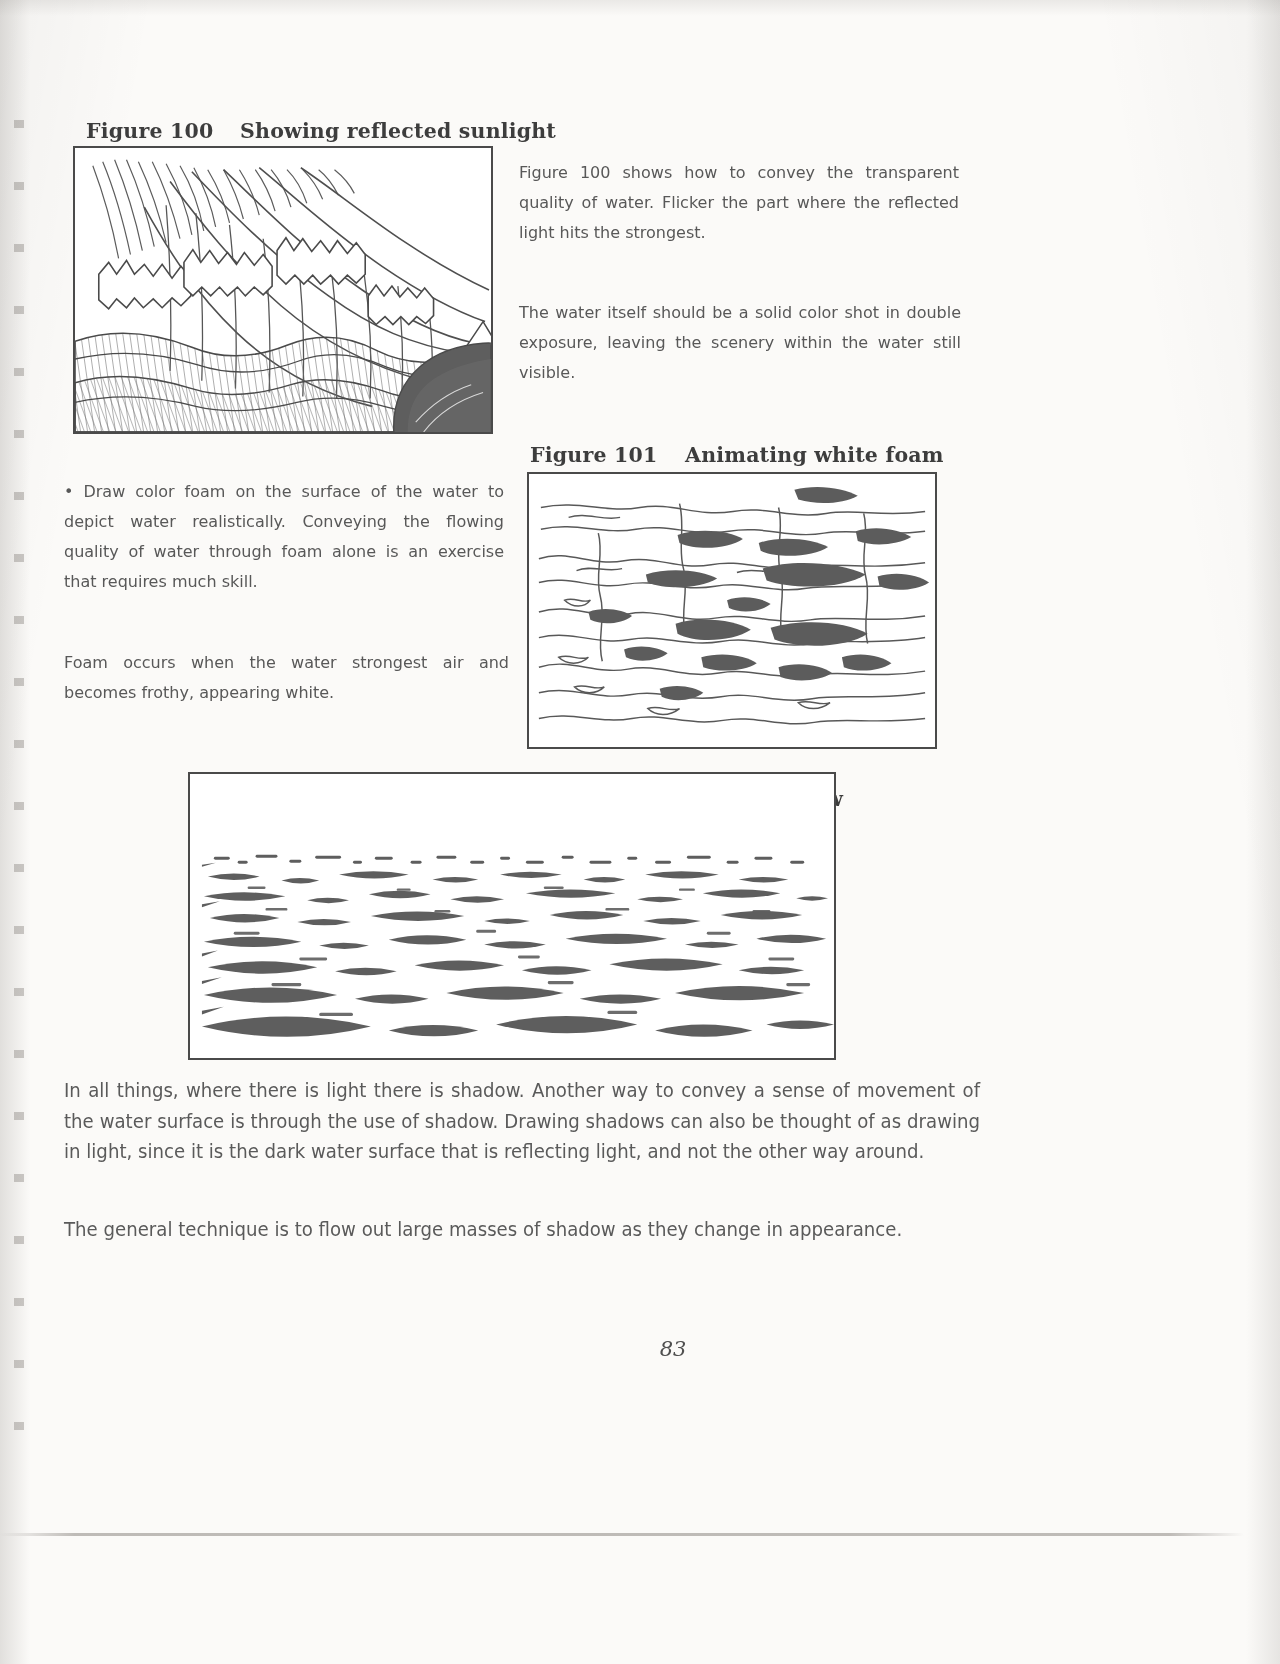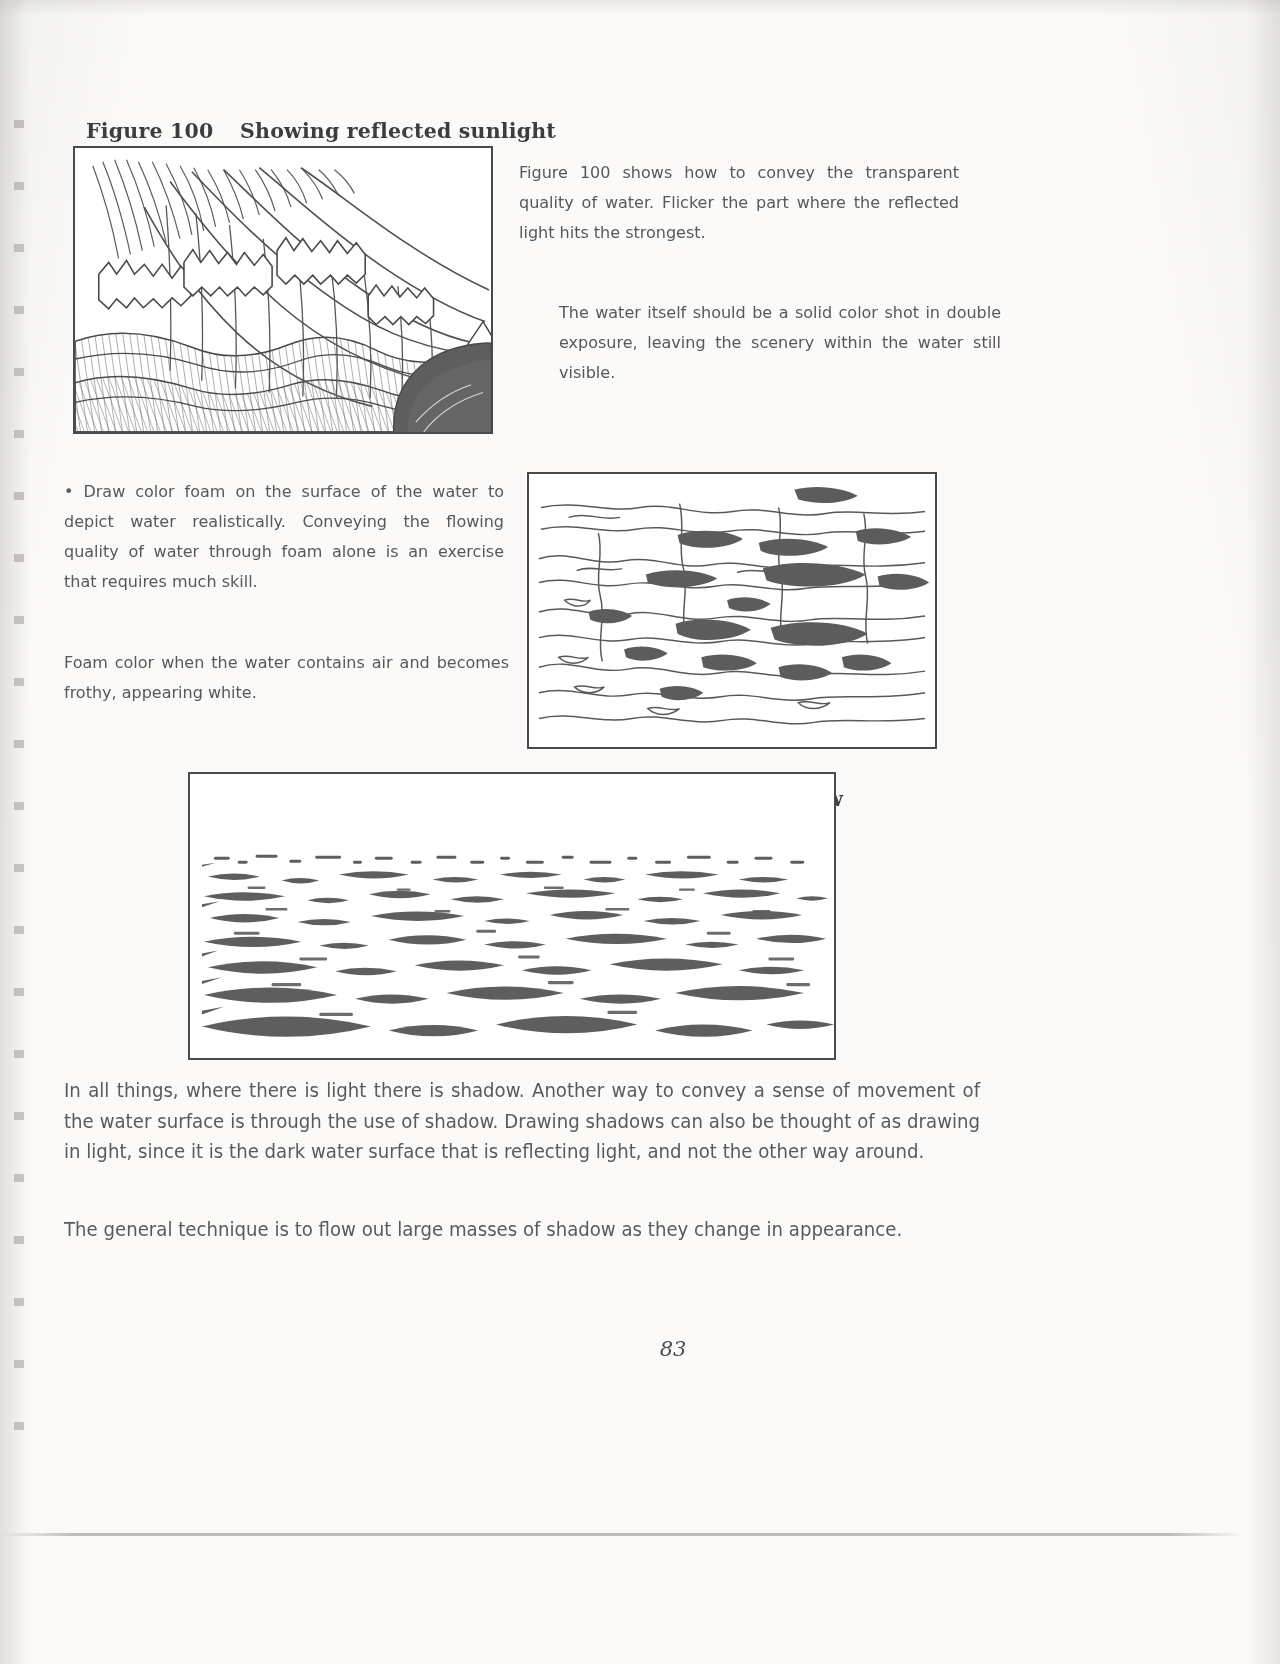--- a/index.html
+++ b/index.html
@@ -238,26 +238,31 @@
         <g stroke="#ffffff" stroke-width="1.1" fill="none" opacity="0.75">
           <path d="M344,278 C358,262 376,248 400,240"></path>
           <path d="M352,288 C366,270 386,256 412,248"></path>
         </g>
       </g>
     </svg>
   </div>
 
   <div class="body-text" style="left:519px; top:158px; width:440px;">Figure 100 shows how to convey the transparent quality of water.  Flicker the part where the reflected light hits the strongest.</div>
 
-  <div class="body-text" style="left:519px; top:298px; width:442px;margin-left:40px;">The water itself should be a solid color shot in double exposure, leaving the scenery within the water still visible.</div>
+  <div class="body-text" style="left:519px; top:298px; width:442px;">The water itself should be a solid color shot in double exposure, leaving the scenery within the water still visible.</div>
 
   <div class="body-text" style="left:64px; top:477px; width:440px;">• Draw color foam on the surface of the water to depict water realistically. Conveying the flowing quality of water through foam alone is an exercise that requires much skill.</div>
 
-  <div class="body-text" style="left:64px; top:648px; width:445px;">Foam color when the water contains air and becomes frothy, appearing white.</div>
-
+  <div class="body-text" style="left:64px; top:648px; width:445px;">Foam occurs when the water strongest air and becomes frothy, appearing white.</div>
+
+  <div class="caption" style="left:530px; top:443px;">
+    <span class="num">Figure 101</span>
+    <span style="display:inline-block;width:13px"></span>
+    <span>Animating white foam</span>
+  </div>
 
   <div class="figure" style="left:527px; top:472px; width:410px; height:277px;">
     <svg viewBox="0 0 410 277" preserveAspectRatio="none">
       <rect x="0" y="0" width="410" height="277" fill="#ffffff"></rect>
       <g stroke="#585858" stroke-width="1.5" fill="none">
 
         <path d="M12,34 C50,26 78,40 112,34 C146,28 168,44 206,38 C240,32 266,46 300,40 C330,35 358,44 400,38"></path>
         <path d="M12,56 C48,48 74,62 108,56 C142,50 166,64 202,58 C238,52 264,66 298,60 C328,55 356,64 400,58"></path>
         <path d="M40,44 C58,38 74,48 92,44"></path>
 

